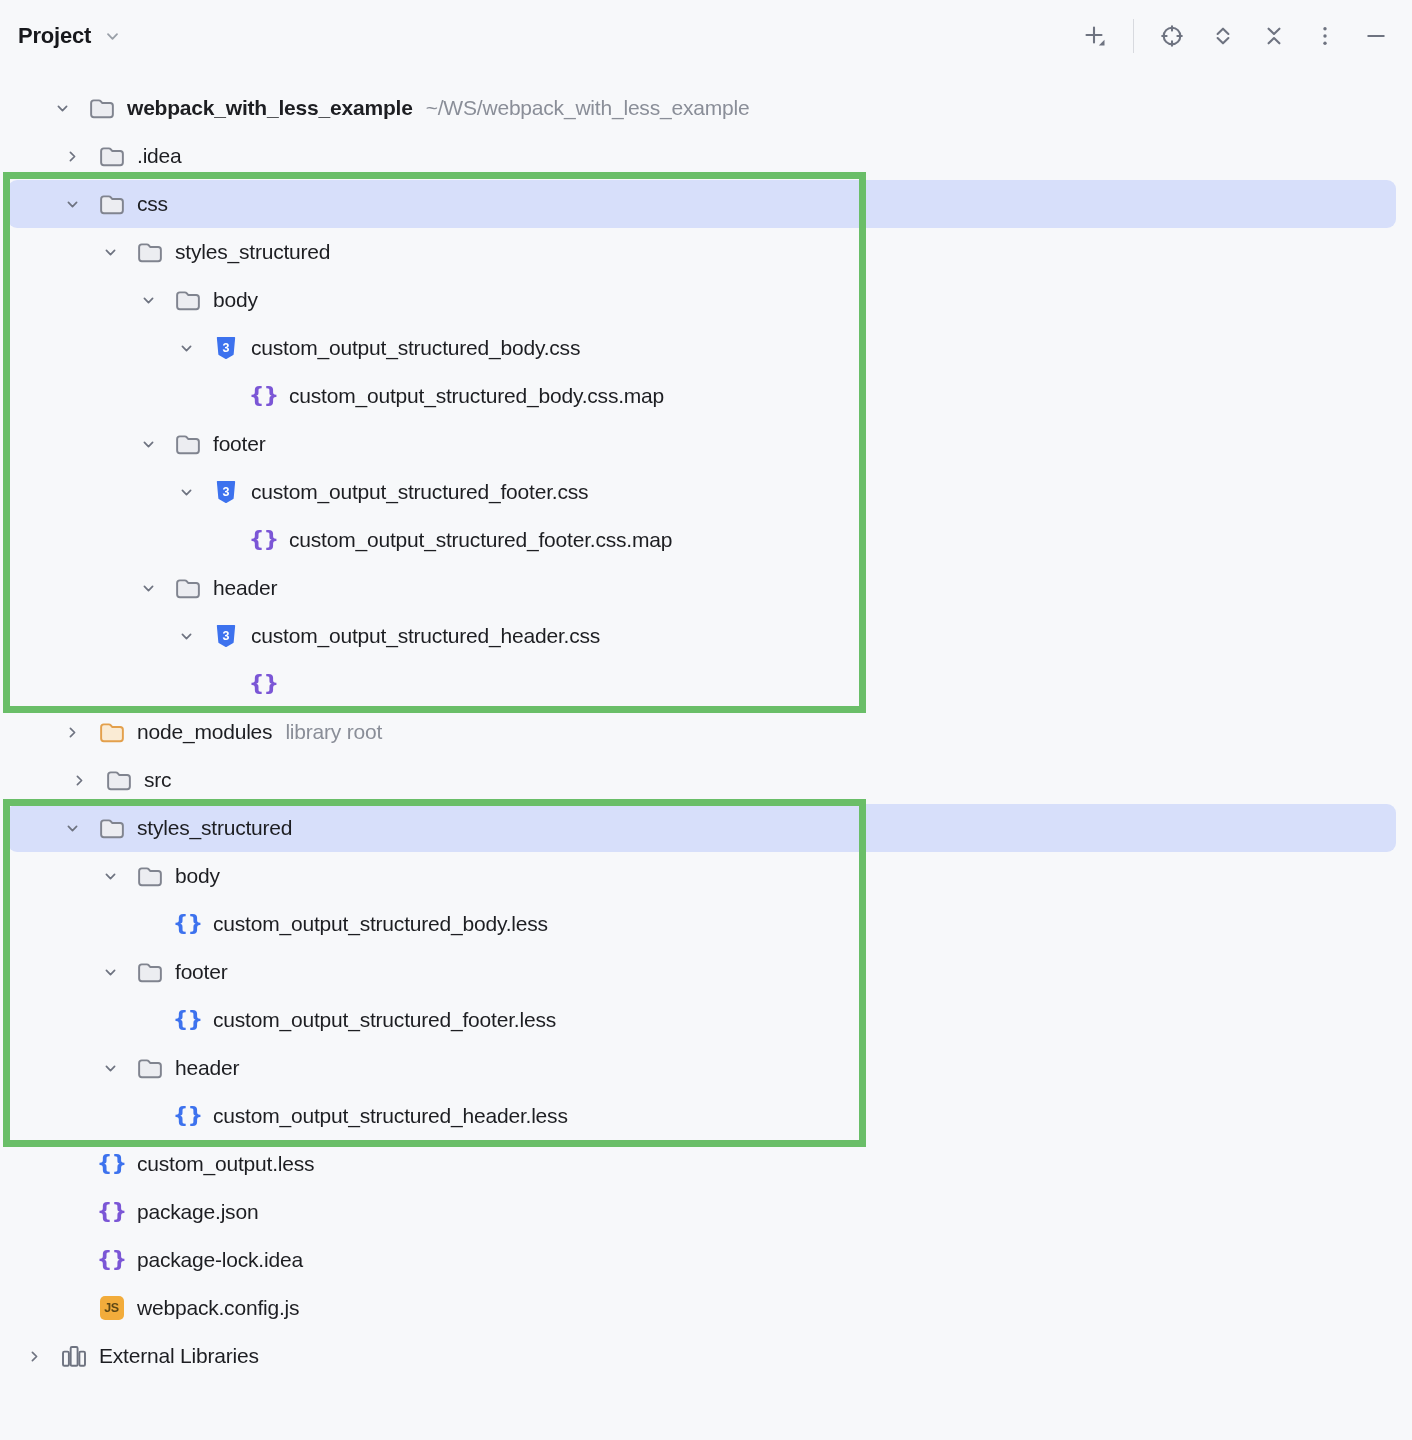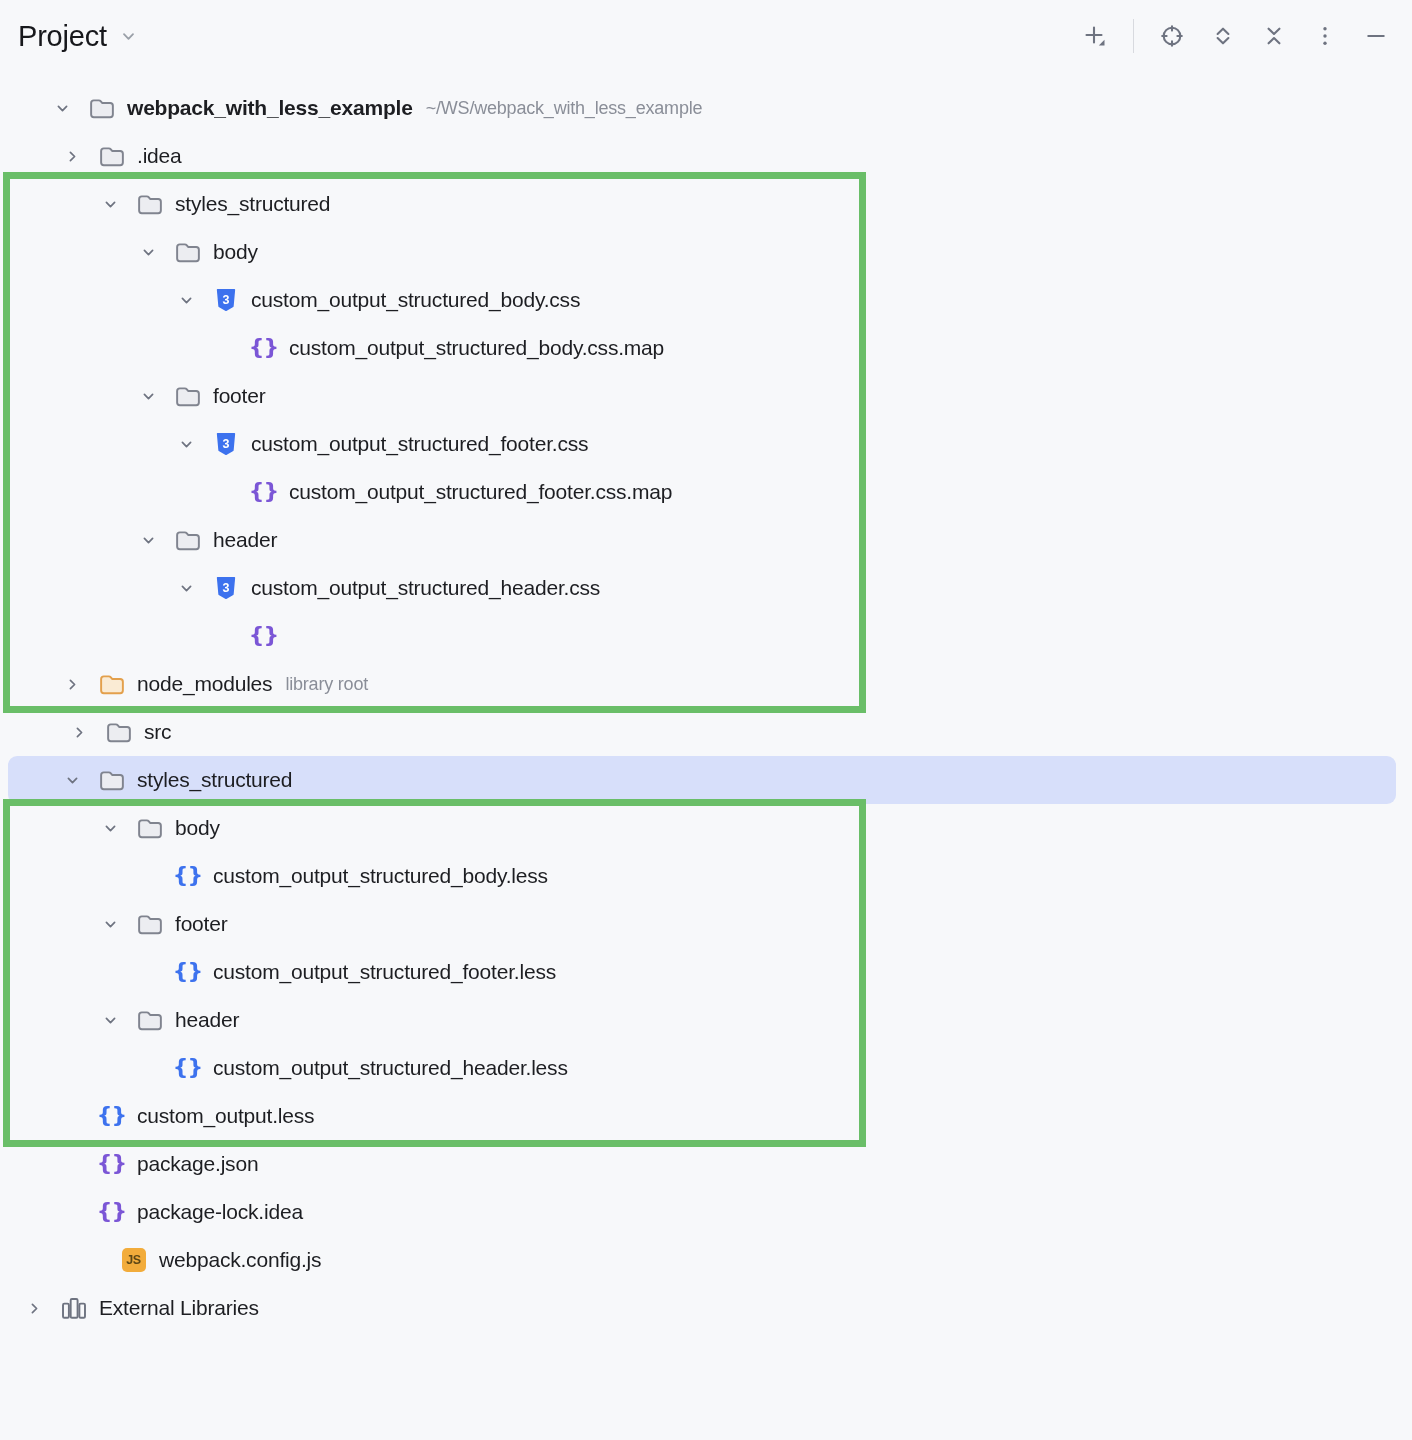--- a/index.html
+++ b/index.html
@@ -11,40 +11,40 @@
   .panel{
     position:relative;width:1412px;height:1440px;
     background:var(--panel_bg);overflow:hidden;
   }
   
   .header{
     position:absolute;top:0;left:0;right:0;height:72px;
     display:flex;align-items:center;justify-content:space-between;
   }
   .title-group{display:flex;align-items:center;gap:13px;padding-left:18px;cursor:default;}
-  .title{font-size:29px;font-weight:400;color:#17181c;letter-spacing:-0.2px;}
+  .title{font-size:22px;font-weight:700;color:#17181c;letter-spacing:-0.2px;}
   .toolbar{display:flex;align-items:center;gap:27px;padding-right:24px;}
   .tbtn{background:none;border:none;padding:0;width:24px;height:24px;display:flex;
         align-items:center;justify-content:center;cursor:default;}
   .tb-divider{width:1.5px;height:34px;background:#d8dadf;margin:0 -1px;}
   
   .tree{position:absolute;top:84px;left:0;right:0;}
   .row{position:relative;height:48px;display:flex;align-items:center;}
   .row.selected::before{
     content:'';position:absolute;top:0;bottom:0;left:8px;right:16px;
     background:var(--selection_bg);border-radius:9px;z-index:0;
   }
   .row > *{position:relative;z-index:1;}
   .chevron{width:24px;height:48px;display:flex;align-items:center;justify-content:center;
            margin-right:14px;flex:none;}
   .icon{width:27px;height:48px;display:flex;align-items:center;justify-content:center;
         margin-right:12px;flex:none;}
   .label{font-size:21px;color:var(--text_primary);letter-spacing:-0.2px;white-space:nowrap;}
   .label.bold{font-weight:700;}
-  .suffix{font-size:18px;color:var(--text_secondary);margin-left:13px;letter-spacing:-0.2px;white-space:nowrap;}
+  .suffix{font-size:21px;color:var(--text_secondary);margin-left:13px;letter-spacing:-0.2px;white-space:nowrap;}
   .braces{font-family:"DejaVu Sans",sans-serif;font-size:22px;font-weight:600;line-height:1;
           letter-spacing:-1px;position:relative;top:-1px;}
   .jsbadge{
     width:24px;height:24px;border-radius:5px;background:var(--js_badge_bg);
     color:var(--js_badge_text);font-size:12.5px;font-weight:700;letter-spacing:-0.5px;
     display:flex;align-items:center;justify-content:center;
   }
   
   .anno{position:absolute;border:7px solid var(--annotation_green);box-sizing:border-box;
         pointer-events:none;z-index:6;}
@@ -123,20 +123,33 @@
             <path d="M5.4 3.4 9.6 7.5 5.4 11.6" fill="none" stroke="var(--icon_gray)" stroke-width="1.7" stroke-linecap="round" stroke-linejoin="round"></path>
           </svg>
         </span>
         <span class="icon">
           <svg width="26" height="22" viewBox="0 0 20 17">
     <path d="M1.6 13.6 V4.7 C1.6 3.5 2.5 2.6 3.7 2.6 h3.8 c.6 0 1.2.3 1.6.8 l1 1.2 h6.2 c1.2 0 2.1.9 2.1 2.1 v6.9 c0 1.2-.9 2.1-2.1 2.1 H3.7 c-1.2 0-2.1-.9-2.1-2.1 Z" fill="var(--folder_fill)" stroke="var(--folder_stroke)" stroke-width="1.5" stroke-linejoin="round"></path>
           </svg>
         </span>
         <span class="label">.idea</span>
       </div>
+      <div class="row selected" style="padding-left: 60px;">
+        <span class="chevron">
+          <svg width="15" height="15" viewBox="0 0 15 15">
+            <path d="M3.4 5.4 7.5 9.6 11.6 5.4" fill="none" stroke="var(--icon_gray)" stroke-width="1.7" stroke-linecap="round" stroke-linejoin="round"></path>
+          </svg>
+        </span>
+        <span class="icon">
+          <svg width="26" height="22" viewBox="0 0 20 17">
+    <path d="M1.6 13.6 V4.7 C1.6 3.5 2.5 2.6 3.7 2.6 h3.8 c.6 0 1.2.3 1.6.8 l1 1.2 h6.2 c1.2 0 2.1.9 2.1 2.1 v6.9 c0 1.2-.9 2.1-2.1 2.1 H3.7 c-1.2 0-2.1-.9-2.1-2.1 Z" fill="var(--folder_fill)" stroke="var(--folder_stroke)" stroke-width="1.5" stroke-linejoin="round"></path>
+          </svg>
+        </span>
+        <span class="label">css</span>
+      </div>
       <div class="row" style="padding-left: 98px;">
         <span class="chevron">
           <svg width="15" height="15" viewBox="0 0 15 15">
             <path d="M3.4 5.4 7.5 9.6 11.6 5.4" fill="none" stroke="var(--icon_gray)" stroke-width="1.7" stroke-linecap="round" stroke-linejoin="round"></path>
           </svg>
         </span>
         <span class="icon">
           <svg width="26" height="22" viewBox="0 0 20 17">
     <path d="M1.6 13.6 V4.7 C1.6 3.5 2.5 2.6 3.7 2.6 h3.8 c.6 0 1.2.3 1.6.8 l1 1.2 h6.2 c1.2 0 2.1.9 2.1 2.1 v6.9 c0 1.2-.9 2.1-2.1 2.1 H3.7 c-1.2 0-2.1-.9-2.1-2.1 Z" fill="var(--folder_fill)" stroke="var(--folder_stroke)" stroke-width="1.5" stroke-linejoin="round"></path>
           </svg>
@@ -358,21 +371,21 @@
         </span>
         <span class="label">package.json</span>
       </div>
       <div class="row" style="padding-left: 60px;">
         <span class="chevron"></span>
         <span class="icon">
           <span class="braces" style="color:var(--file_purple)">{}</span>
         </span>
         <span class="label">package-lock.idea</span>
       </div>
-      <div class="row" style="padding-left: 60px; margin-left: 22px;">
+      <div class="row" style="padding-left: 60px;">
         <span class="chevron"></span>
         <span class="icon">
           <span class="jsbadge">JS</span>
         </span>
         <span class="label">webpack.config.js</span>
       </div>
       <div class="row" style="padding-left: 22px;">
         <span class="chevron">
           <svg width="15" height="15" viewBox="0 0 15 15">
             <path d="M5.4 3.4 9.6 7.5 5.4 11.6" fill="none" stroke="var(--icon_gray)" stroke-width="1.7" stroke-linecap="round" stroke-linejoin="round"></path>

